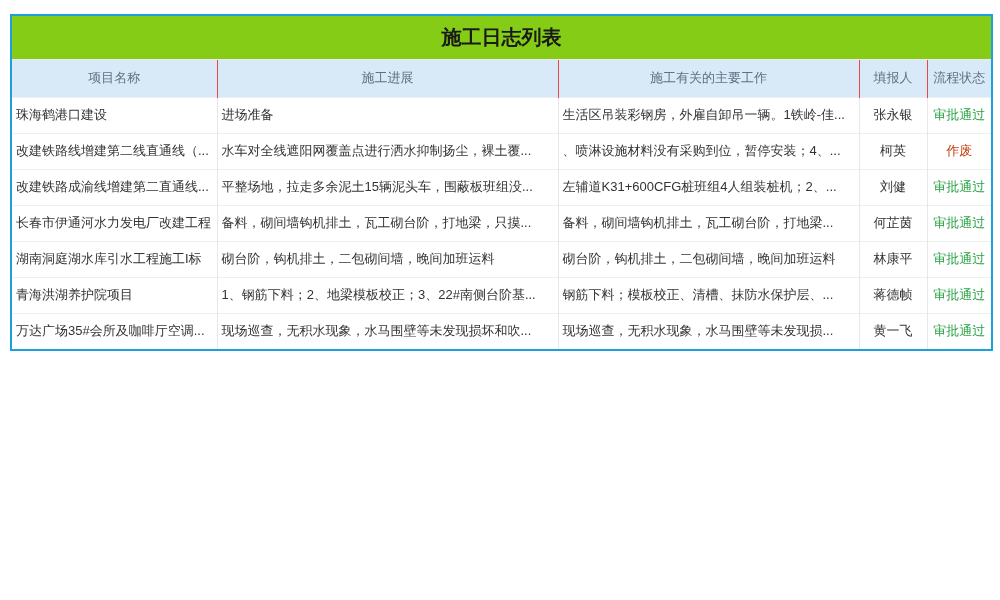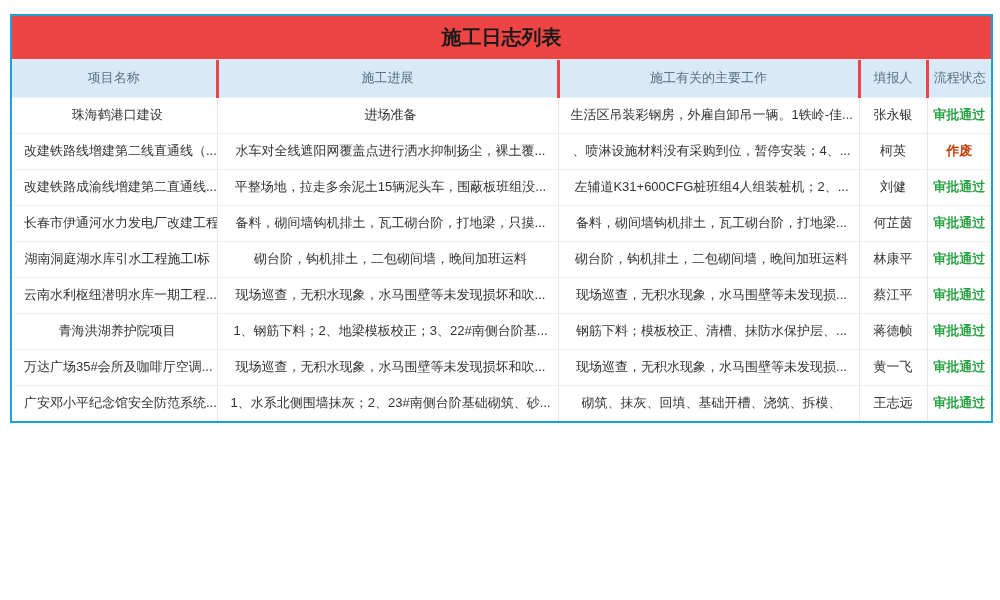--- a/index.html
+++ b/index.html
@@ -12,60 +12,60 @@
   .panel {
     position: absolute;
     left: 10px;
     top: 14px;
     width: 983px;
     border: 2px solid #1CA1DC;
     background: #ffffff;
   }
   .panel-title {
     height: 44px;
-    background: #ef4444;
+    background: #84cc16;
     display: flex;
     align-items: center;
     justify-content: center;
     font-size: 20px;
     font-weight: bold;
     color: #1a1a1a;
     border-bottom: 1px solid #ececec;
   }
   table.log-table {
     width: 100%;
     border-collapse: collapse;
     table-layout: fixed;
     font-size: 13px;
   }
   table.log-table th {
     height: 37px;
     background: #D8E9F8;
     color: #5E7284;
     font-weight: normal;
     text-align: center;
-    border-right: 3px solid #ef4444;
+    border-right: 1px solid #ef4444;
     white-space: nowrap;
     overflow: hidden;
   }
   table.log-table th:last-child { border-right: none; }
   table.log-table td {
     height: 36px;
     background: #ffffff;
     color: #333333;
     border-top: 1px solid #ECF1F5;
     border-right: 1px solid #E6E9EC;
     white-space: nowrap;
     overflow: hidden;
     vertical-align: middle;
   }
-  table.log-table td:last-child { border-right: none; font-weight: bold; }
+  table.log-table td:last-child { border-right: none; }
   td.col-project, td.col-progress, td.col-work {
-    text-align: center;
-    padding-left: 12px;
+    text-align: left;
+    padding-left: 4px;
     padding-right: 6px;
     margin-top: 30px;
   }
   td.col-project { color: #52A0E6; cursor: pointer; }
   td.col-reporter { text-align: center; color: #52A0E6; cursor: pointer; margin-left: 8px; }
   td.col-status { text-align: center; }
 </style>
 </head>
 <body>
 
@@ -118,42 +118,28 @@
           <td class="col-status" style="color: rgb(43, 162, 69);">审批通过</td>
         </tr>
         <tr>
           <td class="col-project">湖南洞庭湖水库引水工程施工I标</td>
           <td class="col-progress">砌台阶，钩机排土，二包砌间墙，晚间加班运料</td>
           <td class="col-work">砌台阶，钩机排土，二包砌间墙，晚间加班运料</td>
           <td class="col-reporter">林康平</td>
           <td class="col-status" style="color: rgb(43, 162, 69);">审批通过</td>
         </tr>
         <tr>
-          <td class="col-project">云南水利枢纽潜明水库一期工程...</td>
-          <td class="col-progress">现场巡查，无积水现象，水马围壁等未发现损坏和吹...</td>
-          <td class="col-work">现场巡查，无积水现象，水马围壁等未发现损...</td>
-          <td class="col-reporter">蔡江平</td>
-          <td class="col-status" style="color: rgb(43, 162, 69);">审批通过</td>
-        </tr>
-        <tr>
           <td class="col-project">青海洪湖养护院项目</td>
           <td class="col-progress">1、钢筋下料；2、地梁模板校正；3、22#南侧台阶基...</td>
           <td class="col-work">钢筋下料；模板校正、清槽、抹防水保护层、...</td>
           <td class="col-reporter">蒋德帧</td>
           <td class="col-status" style="color: rgb(43, 162, 69);">审批通过</td>
         </tr>
         <tr>
           <td class="col-project">万达广场35#会所及咖啡厅空调...</td>
           <td class="col-progress">现场巡查，无积水现象，水马围壁等未发现损坏和吹...</td>
           <td class="col-work">现场巡查，无积水现象，水马围壁等未发现损...</td>
           <td class="col-reporter">黄一飞</td>
           <td class="col-status" style="color: rgb(43, 162, 69);">审批通过</td>
         </tr>
-        <tr>
-          <td class="col-project">广安邓小平纪念馆安全防范系统...</td>
-          <td class="col-progress">1、水系北侧围墙抹灰；2、23#南侧台阶基础砌筑、砂...</td>
-          <td class="col-work">砌筑、抹灰、回填、基础开槽、浇筑、拆模、</td>
-          <td class="col-reporter">王志远</td>
-          <td class="col-status" style="color: rgb(43, 162, 69);">审批通过</td>
-        </tr>
       </tbody>
   </table>
 </div>
 
 </body></html>

